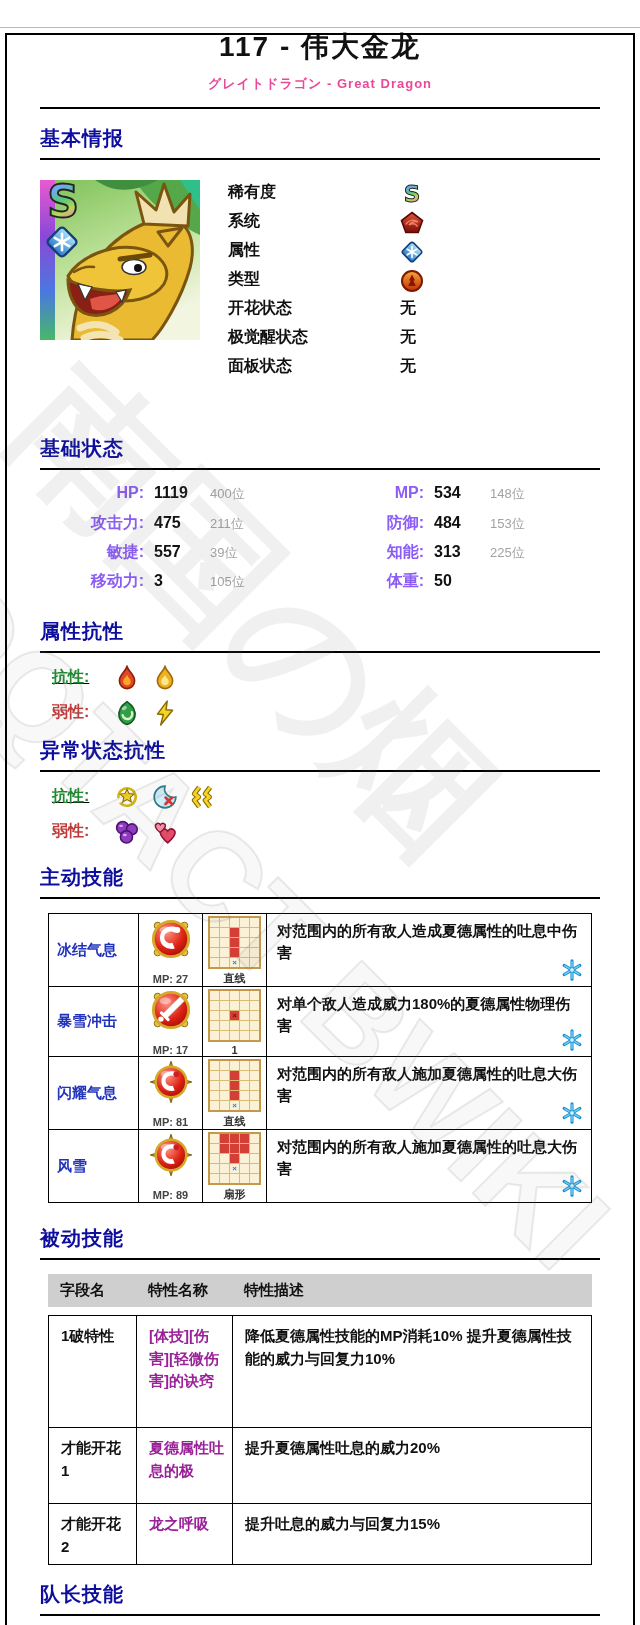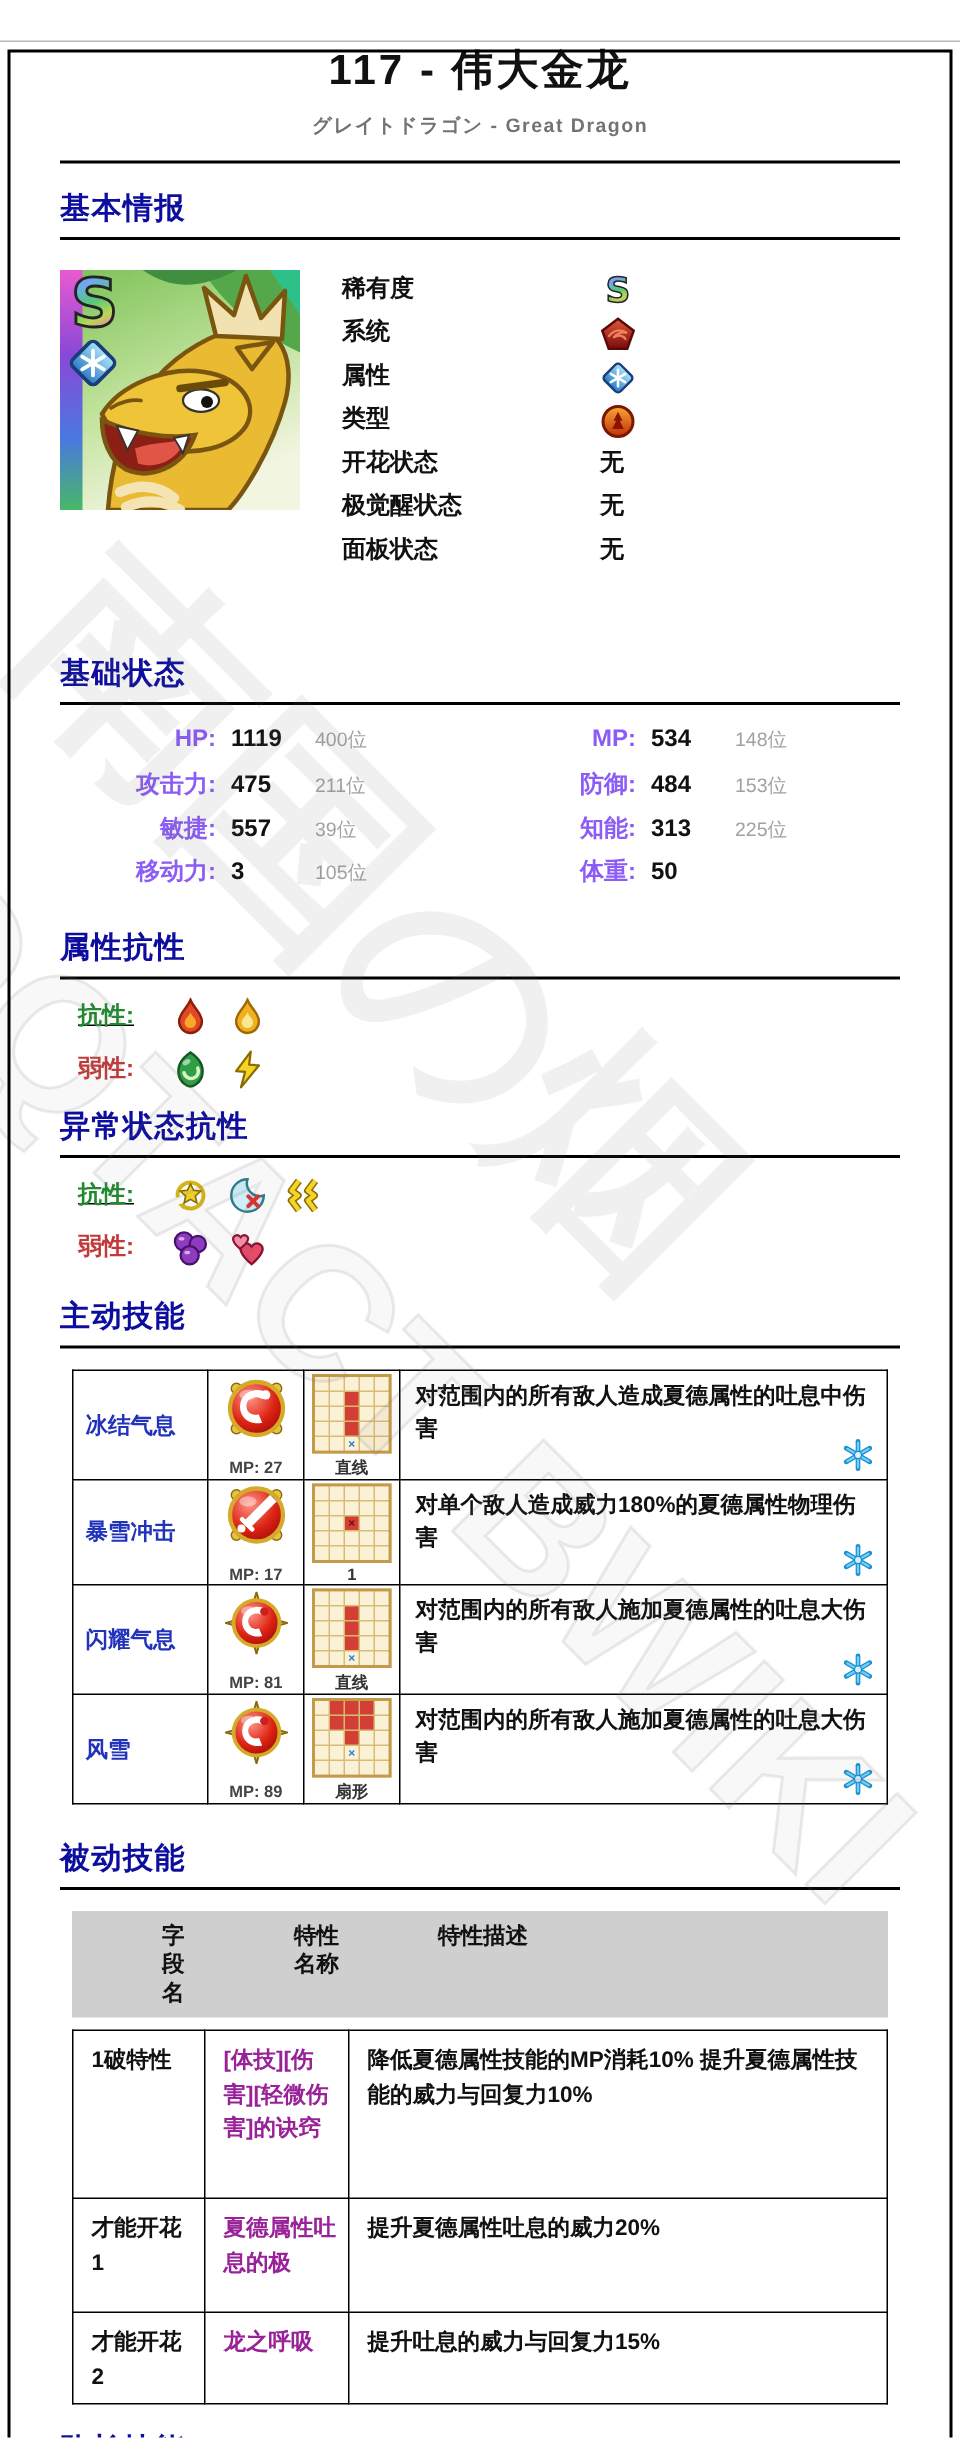--- a/index.html
+++ b/index.html
@@ -2,21 +2,21 @@
 <html><head>
 <meta charset="utf-8">
 <style>
   html,body{margin:0;padding:0;}
   body{width:640px;height:1625px;background:#fff;font-family:"Liberation Sans","DejaVu Sans",sans-serif;overflow:hidden;position:relative;}
   .page{width:640px;height:1625px;position:relative;background:#fff;outline:1px solid #b8b8b8;}
   .frame{position:absolute;inset:5px;border:2px solid #000;pointer-events:none;z-index:8;}
   .content{position:relative;z-index:1;padding:0 40px;}
 
   .title{margin:28px 0 0;text-align:center;font-size:28px;font-weight:bold;letter-spacing:2px;color:#111;}
-  .subtitle{margin-top:9px;text-align:center;font-size:13px;font-weight:bold;letter-spacing:1px;color:#737373;}
+  .subtitle{margin-top:9px;text-align:center;font-size:13px;font-weight:bold;letter-spacing:1px;color:#ec4899;}
   .top-rule{margin:14px 0 0;border:none;border-top:2px solid #000;}
 
   .sec-title{margin-top:16px;font-size:20px;font-weight:bold;color:#0d0d9e;letter-spacing:1px;border-bottom:2px solid #000;padding-bottom:6px;}
 
   
   .basic{display:flex;margin-top:20px;}
   .portrait{width:160px;height:160px;position:relative;flex:0 0 160px;}
   .portrait svg.art{display:block;width:160px;height:160px;}
   .badge-s{position:absolute;top:0;left:0;width:46px;height:46px;}
   .badge-ice{position:absolute;top:44px;left:4px;width:36px;height:36px;}
@@ -55,21 +55,21 @@
   .cell{background:#faf1d6;font-size:8px;line-height:9px;text-align:center;font-weight:bold;}
   .cell.c1{background:#d33f35;}
   .cell.c2{color:#2b7fd6;}
   .cell.c3{background:#d33f35;color:#6e0d0d;}
   .range-label{font-size:11px;font-weight:bold;color:#333;margin-top:2px;}
   .sk-desc{position:relative;font-size:15px;font-weight:bold;line-height:1.45;color:#111;padding:6px 10px !important;vertical-align:top !important;}
   .sk-elem{position:absolute;right:8px;bottom:5px;width:22px;height:22px;}
 
   
   .passive-head{margin:14px 8px 0;width:544px;background:#cfcfcf;display:grid;grid-template-columns:88px 96px 1fr;box-sizing:border-box;padding:7px 0;}
-  .passive-head div{font-size:15px;font-weight:bold;color:#111;padding-left:12px;margin-left:48px;}
+  .passive-head div{font-size:15px;font-weight:bold;color:#111;padding-left:12px;}
   .passive-table{margin:8px 8px 0;width:544px;border-collapse:collapse;table-layout:fixed;}
   .passive-table td{border:1.5px solid #000;vertical-align:top;padding:9px 8px 6px 12px;font-size:15px;font-weight:bold;line-height:1.5;}
   .p-field{color:#111;}
   .p-name{color:#992299;}
   .p-desc{color:#111;}
   .prow1{height:112px;}
   .prow2{height:76px;}
   .prow3{height:38px;}
 
   

